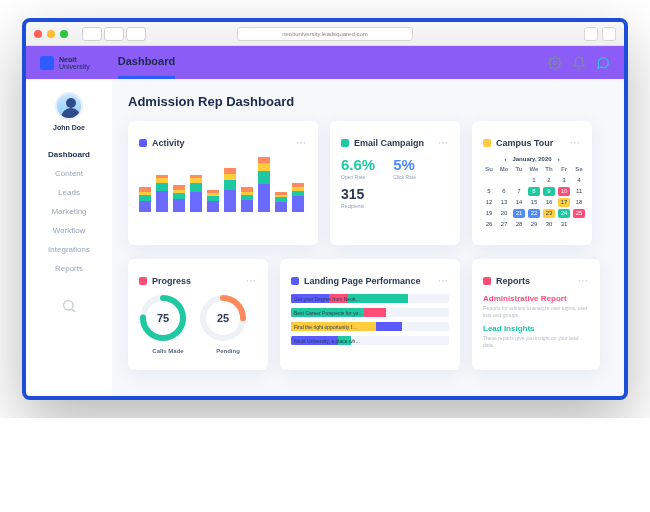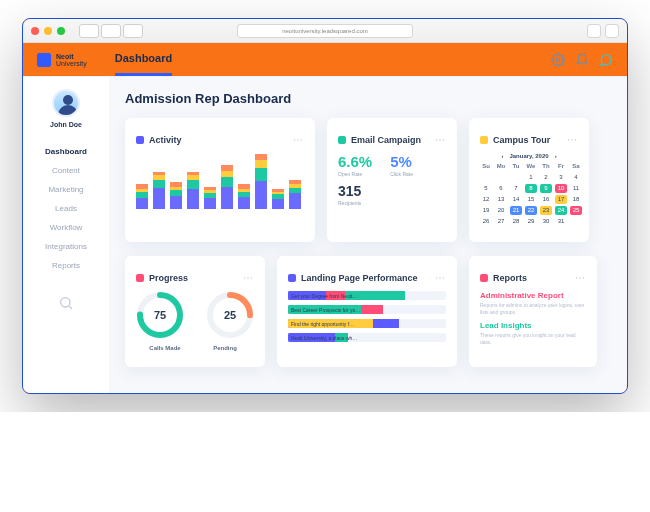--- a/index.html
+++ b/index.html
@@ -1,17 +1,17 @@
 <!DOCTYPE html>
 <html><head>
 <meta charset="utf-8">
 <style>
 *{box-sizing:border-box;margin:0;padding:0;font-family:-apple-system,BlinkMacSystemFont,'Segoe UI',Arial,sans-serif}
 body{background:#fff;display:flex;align-items:flex-start;justify-content:center;padding:18px}
-.window{width:606px;background:#f97316;border-radius:8px;box-shadow:0 24px 60px rgba(0,0,0,.28);overflow:hidden;border:1px solid #1d4ed8}
+.window{width:606px;background:#8b5cf6;border-radius:8px;box-shadow:0 24px 60px rgba(0,0,0,.28);overflow:hidden;border:4px solid #1d4ed8}
 .titlebar{height:24px;background:linear-gradient(#f7f7f7,#efefef);display:flex;align-items:center;padding:0 8px;border-bottom:1px solid #e0e0e0;position:relative}
 .dots{display:flex;gap:5px}.dot{width:8px;height:8px;border-radius:50%}
 .dot.r{background:#ff5f57}.dot.y{background:#febc2e}.dot.g{background:#28c840}
 .navbtns{display:flex;gap:2px;margin-left:14px}.navbtn{width:20px;height:14px;border:1px solid #d0d0d0;border-radius:3px;background:#fff}
 .urlbar{position:absolute;left:50%;transform:translateX(-50%);width:176px;height:14px;background:#fff;border:1px solid #d6d6d6;border-radius:3px;font-size:6px;color:#888;display:flex;align-items:center;justify-content:center}
 .tbicons{margin-left:auto;display:flex;gap:4px}.tbicon{width:14px;height:14px;border:1px solid #d6d6d6;border-radius:3px;background:#fff}
 .app{display:flex;flex-direction:column}
 .apphdr{height:34px;display:flex;align-items:center;padding:0 14px;border-bottom:1px solid #eef2f6}
 .logo{display:flex;align-items:center;gap:5px}.logomark{width:14px;height:14px;background:#2f5bff;border-radius:2px}
 .logotxt{font-size:7px;font-weight:700;color:#1a2b4c;line-height:1}
@@ -47,21 +47,21 @@
 .rec{margin-top:6px}
 .recn{font-size:14px;font-weight:700;color:#2b3a55}
 
 .cal{font-size:6px;color:#3b4a64}
 .calhdr{display:flex;justify-content:center;gap:6px;font-weight:700;margin-bottom:3px;align-items:center}
 .calgrid{display:grid;grid-template-columns:repeat(7,12px);gap:2px 3px;text-align:center}
 .calcell{height:9px;line-height:9px;border-radius:2px}
 .hl-g{background:#1ec9a2;color:#fff}.hl-r{background:#ff4d78;color:#fff}.hl-y{background:#ffcc3d}.hl-b{background:#4d8bff;color:#fff}
 .dow{font-weight:700;color:#6a7890}
 
-.rings{display:flex;gap:12px;justify-content:space-between}
+.rings{display:flex;gap:12px;justify-content:flex-start}
 .ring{position:relative;width:48px;height:48px}
 .ring svg{transform:rotate(-90deg)}
 .ringv{position:absolute;inset:0;display:flex;align-items:center;justify-content:center;font-size:11px;font-weight:700;color:#2b3a55}
 .rlabels{display:flex;gap:12px;justify-content:center;margin-top:6px}
 .rlbl{font-size:6px;color:#5c6b84;font-weight:600;width:48px;text-align:center}
 
 .bars{display:flex;flex-direction:column;gap:5px}
 .barrow{position:relative;height:9px;background:#f0f3f9;border-radius:2px;overflow:hidden}
 .barfill{position:absolute;left:0;top:0;bottom:0}
 .bartxt{position:absolute;left:3px;top:0;bottom:0;font-size:5px;color:#2b3a55;display:flex;align-items:center;white-space:nowrap}
@@ -116,22 +116,22 @@
       </div>
     </div>
 
     <div class="body">
       <div class="sidebar">
         <div class="avatar"></div>
         <div class="uname">John Doe</div>
         <ul class="navlist" id="navlist">
             <li class="navitem active">Dashboard</li>
             <li class="navitem">Content</li>
+            <li class="navitem">Leads</li>
             <li class="navitem">Marketing</li>
-            <li class="navitem">Leads</li>
             <li class="navitem">Workflow</li>
             <li class="navitem">Integrations</li>
             <li class="navitem">Reports</li>
           </ul>
         <svg class="search" width="16" height="16" viewBox="0 0 24 24" fill="none" stroke="currentColor" stroke-width="2" style="margin-top:20px">
             <circle cx="11" cy="11" r="7"></circle>
             <path d="m21 21-4.3-4.3"></path>
           </svg>
       </div>
 

